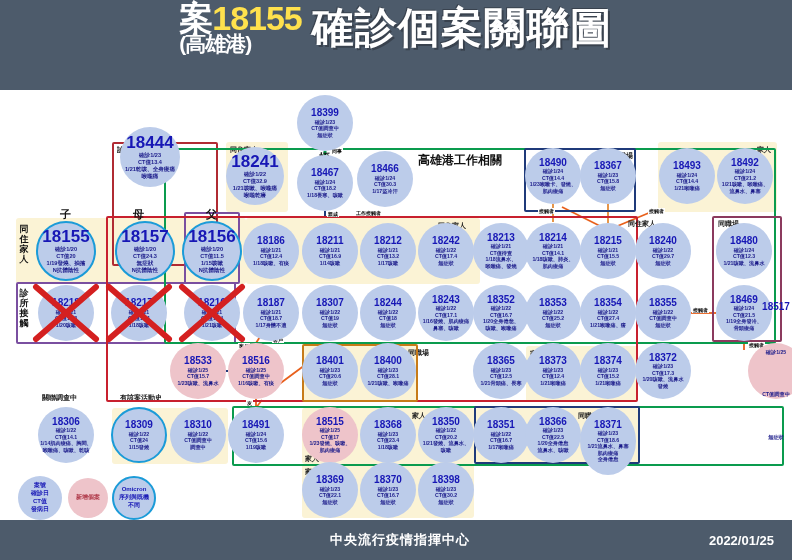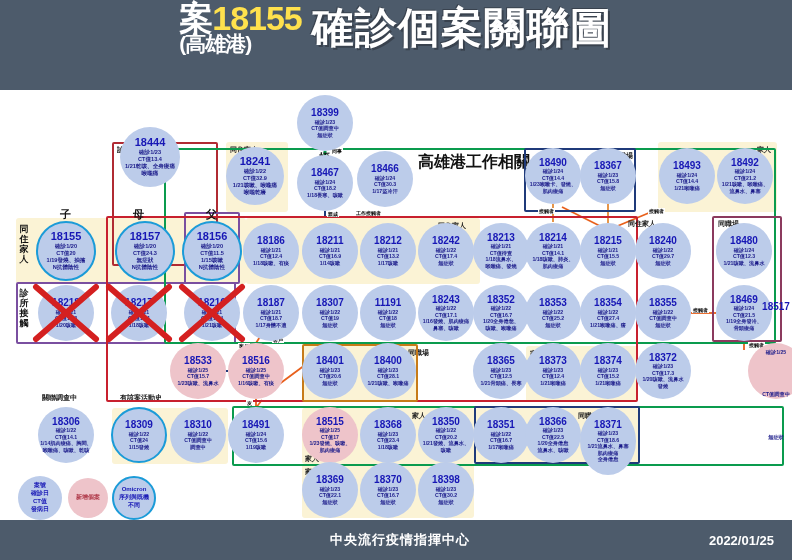--- a/index.html
+++ b/index.html
@@ -54,33 +54,33 @@
 
   
   .node {
     position:absolute; border-radius:50%;
     display:flex; flex-direction:column; align-items:center; justify-content:center;
     text-align:center; color:#1a1aa8;
     background:#bcccea;
   }
   .node.pink { background:#eec4ca; }
   .node.ring { border:2.5px solid #1b9bd8; background:#bcccea; }
-  .node .nid { font-weight:bold; font-size:11px; line-height:1.05; color:#1717b5;}
+  .node .nid { font-weight:bold; font-size:17px; line-height:1.05; color:#1717b5;}
   .node .nline { font-size:5.6px; line-height:1.25; color:#1b1b8a; font-weight:bold; white-space:nowrap;}
   .node.small .nid { font-size:10px; }
   .node.small .nline { font-size:5.2px; }
 
   .cross { position:absolute; pointer-events:none; }
 
   
   .ctag {
     position:absolute; font-size:5px; color:#111; background:#ffffff;
     padding:0 1px; white-space:nowrap; font-weight:bold;
   }
-  .bigrel { position:absolute; font-size:16px; font-weight:bold; color:#111; white-space:nowrap; }
+  .bigrel { position:absolute; font-size:12px; font-weight:bold; color:#111; white-space:nowrap; }
 
   
   .toplab { position:absolute; font-size:11px; font-weight:bold; color:#111; }
   .sidelab {
     position:absolute; font-size:9px; font-weight:bold; color:#111;
     width:12px; line-height:1.12; text-align:center;
   }
 
   
   .legend-node {
@@ -388,21 +388,21 @@
           <div class="nline">CT值18.7</div>
           <div class="nline">1/17身體不適</div>
         </div>
         <div class="node small" style="left: 302px; top: 195px; width: 56px; height: 56px;">
           <div class="nid">18307</div>
           <div class="nline">確診1/22</div>
           <div class="nline">CT值19</div>
           <div class="nline">無症狀</div>
         </div>
         <div class="node small" style="left: 360px; top: 195px; width: 56px; height: 56px;">
-          <div class="nid">11191</div>
+          <div class="nid">18244</div>
           <div class="nline">確診1/22</div>
           <div class="nline">CT值18</div>
           <div class="nline">無症狀</div>
         </div>
         <div class="node small" style="left: 418px; top: 195px; width: 56px; height: 56px;">
           <div class="nid">18243</div>
           <div class="nline">確診1/22</div>
           <div class="nline">CT值17.1</div>
           <div class="nline">1/16發燒、肌肉痠痛</div>
           <div class="nline">鼻塞、咳嗽</div>

